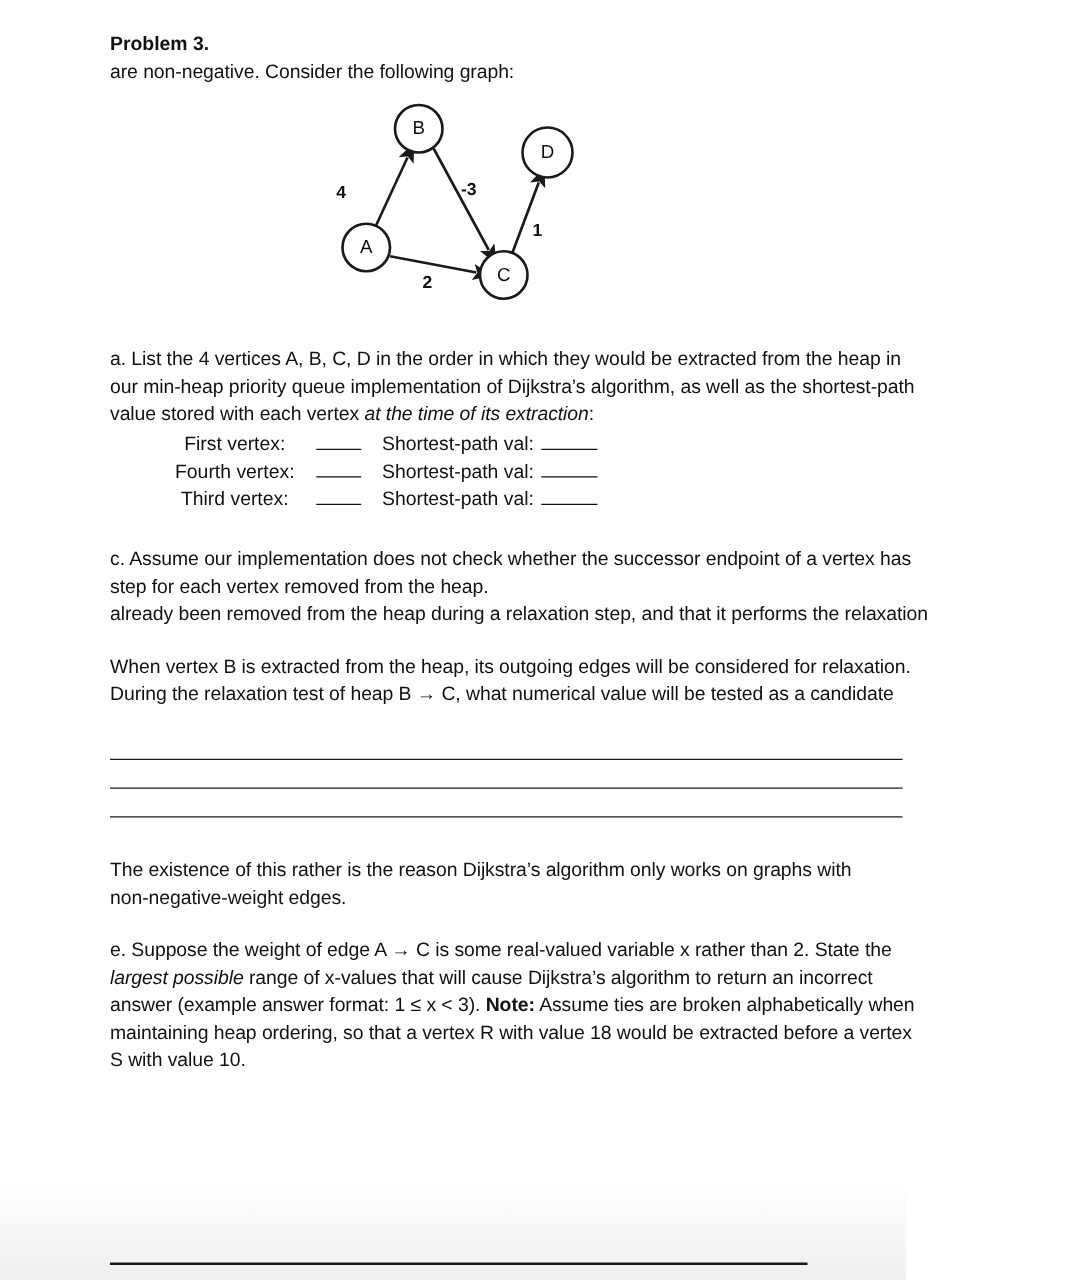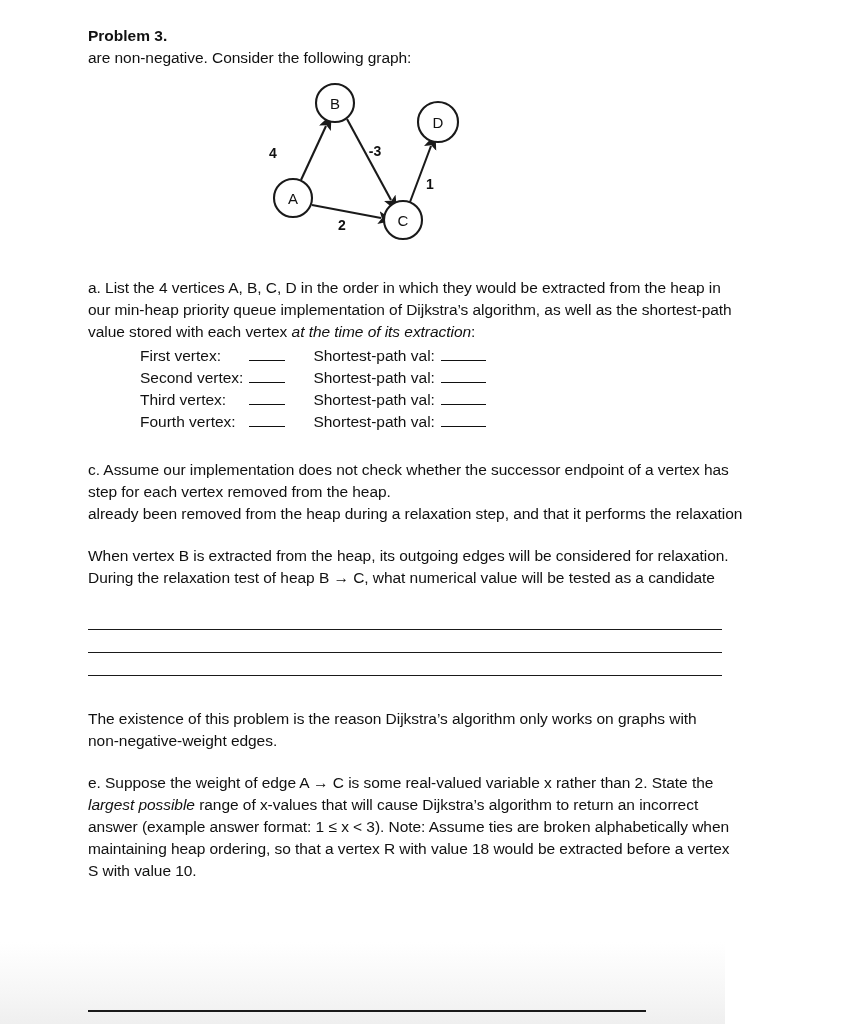--- a/index.html
+++ b/index.html
@@ -51,20 +51,21 @@
     height: 180px;
     margin-top: 8px;
   }
   .figure svg { display: block; }
 
   
   .fill-table {
     margin-top: 2px;
     border-collapse: collapse;
     margin-left: 52px;
+    text-align: center;
   }
   .fill-table td {
     font-size: 15.5px;
     line-height: 22px;
     padding: 0 0 0 0;
     white-space: nowrap;
     vertical-align: bottom;
   }
   .fill-table td.lbl { padding-right: 6px; }
   .fill-table td.blank1 { width: 58px; }
@@ -93,21 +94,21 @@
     margin-bottom: 22px;
   }
   .bottom-rule {
     position: absolute;
     left: 88px;
     top: 1010px;
     width: 558px;
     border-bottom: 2.2px solid #1a1a1a;
   }
   .it { font-style: italic; }
-  .bd { font-weight: normal; }
+  .bd { font-weight: bold; }
 </style>
 </head>
 <body>
 
 <div class="page">
   <div class="content">
 
     <div class="ptitle">Problem 3.</div>
     <p class="para">are non-negative.   Consider the following graph:</p>
 
@@ -155,37 +156,31 @@
 
     <table class="fill-table">
       <tbody>
         <tr>
           <td class="lbl">First vertex:</td>
           <td class="blank1"><span class="blankline"></span></td>
           <td class="spv">Shortest-path val:</td>
           <td><span class="blankline wide"></span></td>
         </tr>
         <tr>
-          <td class="lbl">Second vertex:</td>
+          <td class="lbl">Fourth vertex:</td>
           <td class="blank1"><span class="blankline"></span></td>
           <td class="spv">Shortest-path val:</td>
           <td><span class="blankline wide"></span></td>
         </tr>
         <tr>
           <td class="lbl">Third vertex:</td>
           <td class="blank1"><span class="blankline"></span></td>
           <td class="spv">Shortest-path val:</td>
           <td><span class="blankline wide"></span></td>
         </tr>
-        <tr>
-          <td class="lbl">Fourth vertex:</td>
-          <td class="blank1"><span class="blankline"></span></td>
-          <td class="spv">Shortest-path val:</td>
-          <td><span class="blankline wide"></span></td>
-        </tr>
       </tbody>
     </table>
 
     <div class="gap-lg"></div>
 
     <p class="para">c. Assume our implementation does not check whether the successor endpoint of a vertex has</p>
     <p class="para">step for each vertex removed from the heap.</p>
     <p class="para">already been removed from the heap during a relaxation step, and that it performs the relaxation</p>
 
     <div class="gap-md"></div>
@@ -196,21 +191,21 @@
     <div class="gap-lg"></div>
 
     <div class="answer-rules">
       <div class="rule"></div>
       <div class="rule"></div>
       <div class="rule"></div>
     </div>
 
     <div class="gap-sm"></div>
 
-    <p class="para">The existence of this problem is the reason Dijkstra’s algorithm only works on graphs with</p>
+    <p class="para">The existence of this rather is the reason Dijkstra’s algorithm only works on graphs with</p>
     <p class="para">non-negative-weight edges.</p>
 
     <div class="gap-md"></div>
 
     <p class="para">e. Suppose the weight of edge A → C is some real-valued variable x rather than 2.  State the</p>
     <p class="para"><span class="it">largest possible</span><span> range of x-values that will cause Dijkstra’s algorithm to return an incorrect</span></p>
     <p class="para"><span>answer (example answer format: 1 ≤ x &lt; 3).  </span><span class="bd">Note:</span><span> Assume ties are broken alphabetically when</span></p>
     <p class="para">maintaining heap ordering, so that a vertex R with value 18 would be extracted before a vertex</p>
     <p class="para">S with value 10.</p>
 

